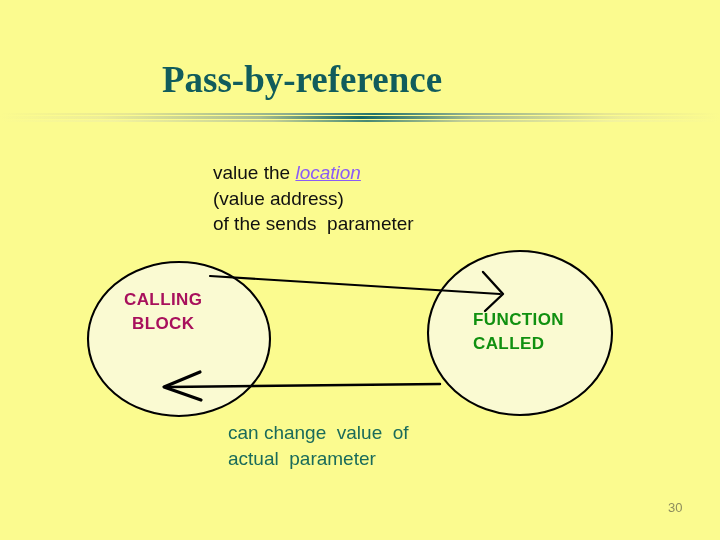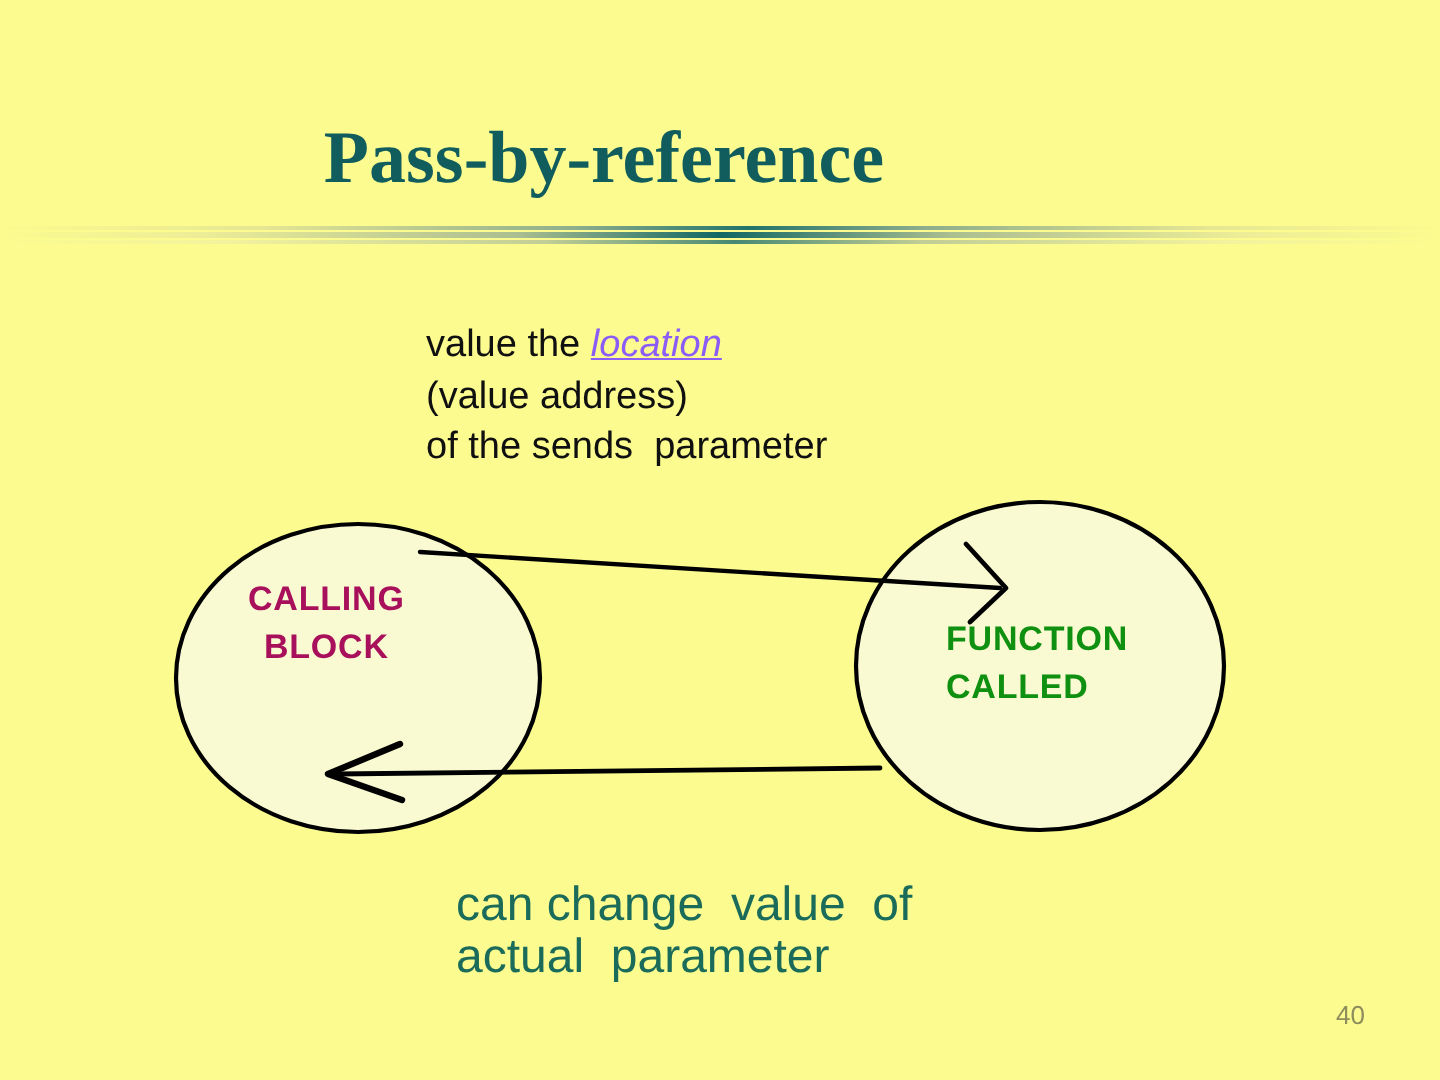--- a/index.html
+++ b/index.html
@@ -93,22 +93,22 @@
   }
   #top-note .emph {
     font-style: italic;
     color: #8b5cf6;
     text-decoration: underline;
   }
 
   #bottom-note {
     position: absolute;
     left: 228px;
-    top: 440px;
-    font-size: 24px;
+    top: 420px;
+    font-size: 19px;
     line-height: 26px;
     color: #1a6b5a;
     white-space: pre;
   }
 
   
   #calling-label {
     position: absolute;
     left: 124px;
     top: 288px;
@@ -187,15 +187,15 @@
 
   <div id="calling-label"><span>CALLING</span>
 <span>BLOCK</span></div>
 
   <div id="function-label"><span>FUNCTION</span>
 <span>CALLED</span></div>
 
   <div id="bottom-note"><span>can change  value  of</span>
 <span>actual  parameter</span></div>
 
-  <div id="page-number">40</div>
+  <div id="page-number">30</div>
 
 </div>
 
 </body></html>

